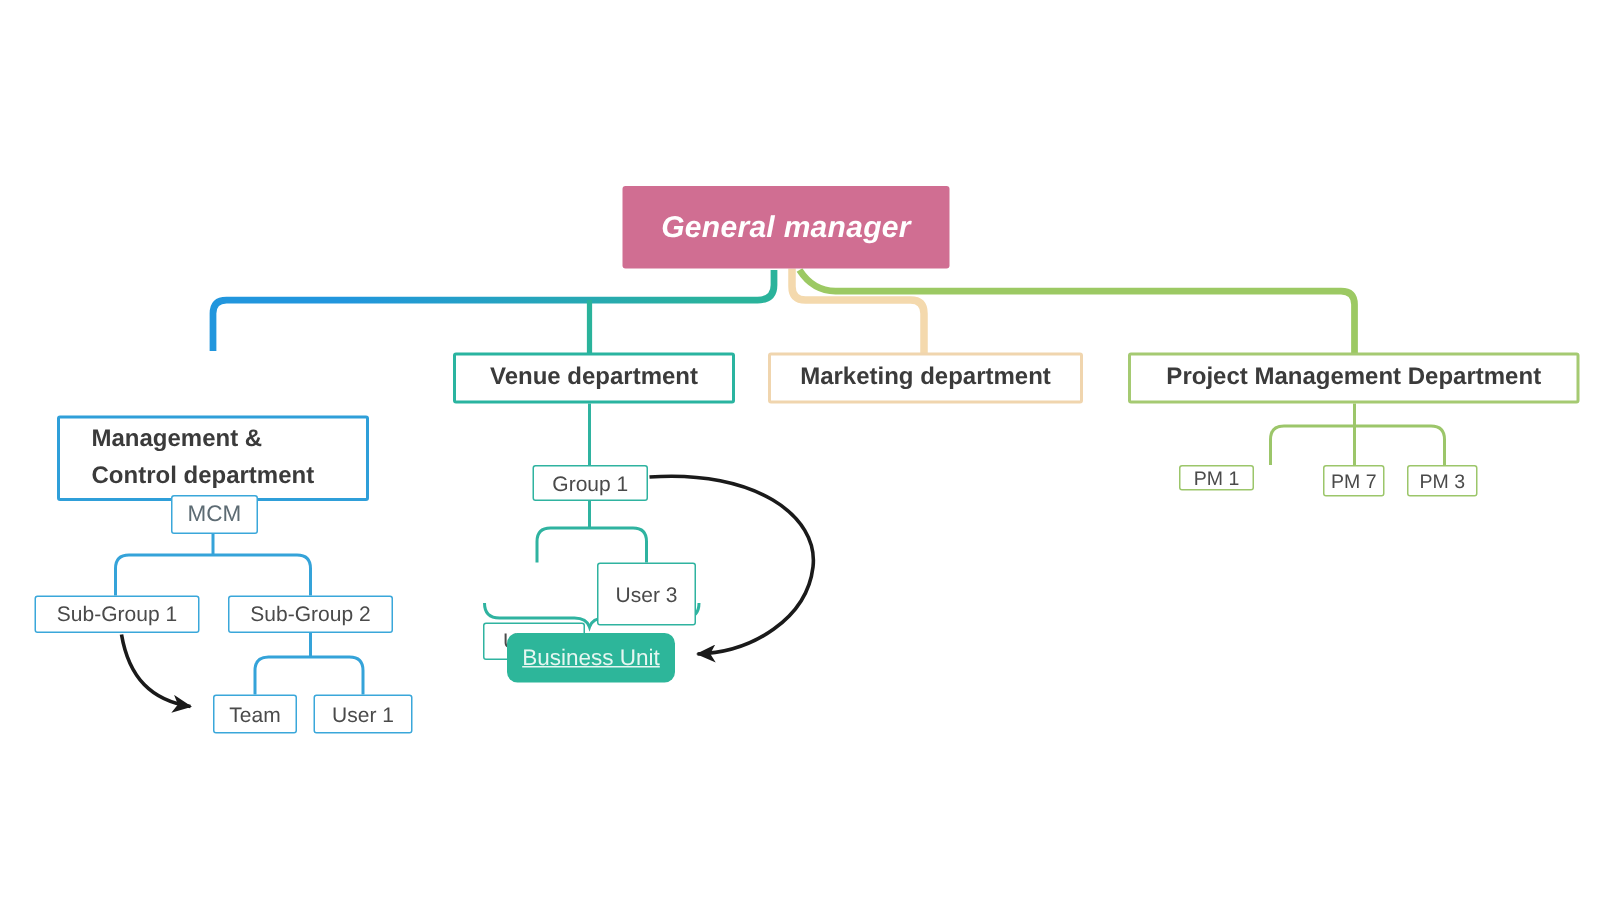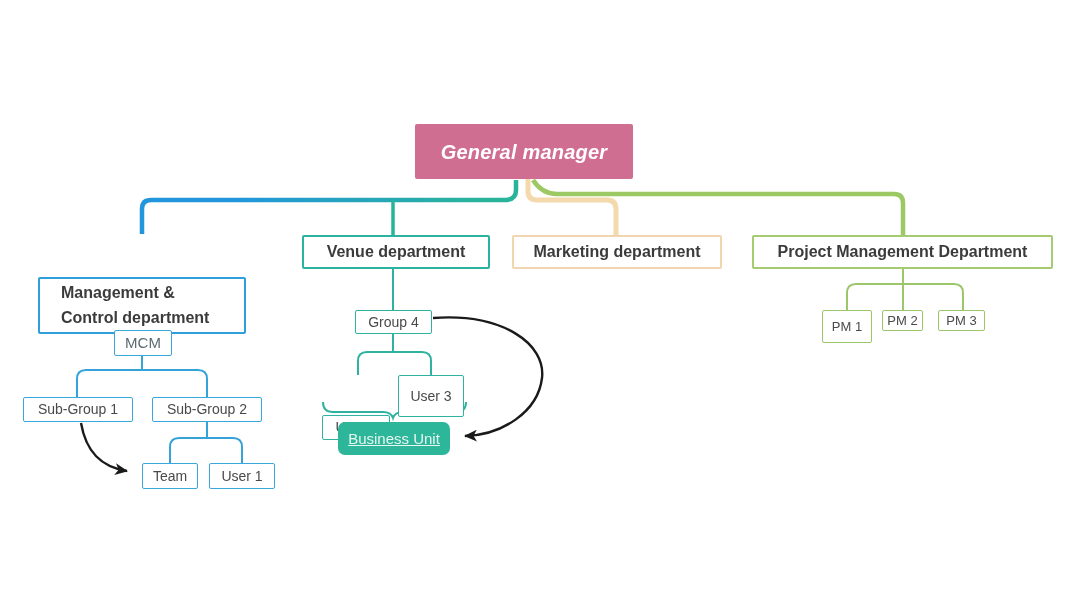--- a/index.html
+++ b/index.html
@@ -94,27 +94,27 @@
   <div class="node b-blue-lt mcm" style="left:114px;top:330px;width:58px;height:26px;">MCM</div>
 
   <div class="node b-blue-lt" style="left:23px;top:397px;width:110px;height:25px;">Sub-Group 1</div>
 
   <div class="node b-blue-lt" style="left:152px;top:397px;width:110px;height:25px;">Sub-Group 2</div>
 
   <div class="node b-blue-lt" style="left:142px;top:463px;width:56px;height:26px;">Team</div>
 
   <div class="node b-blue-lt" style="left:209px;top:463px;width:66px;height:26px;">User 1</div>
 
-  <div class="node b-teal-lt" style="left:355px;top:310px;width:77px;height:24px;">Group 4</div>
+  <div class="node b-teal-lt" style="left:355px;top:310px;width:77px;height:24px;">Group 1</div>
 
   <div class="node b-teal-lt" style="left:322px;top:375px;width:68px;height:25px;margin-top:40px;">User 2</div>
 
   <div class="node b-teal-lt" style="left:398px;top:375px;width:66px;height:42px;">User 3</div>
 
   <div class="node bu" style="left:338px;top:422px;width:112px;height:33px;text-decoration:underline;">Business Unit</div>
 
-  <div class="node b-green-lt small" style="left:822px;top:310px;width:50px;height:33px;">PM 1</div>
+  <div class="node b-green-lt small" style="left:786px;top:310px;width:50px;height:17px;">PM 1</div>
 
-  <div class="node b-green-lt small" style="left:882px;top:310px;width:41px;height:21px;">PM 2</div>
+  <div class="node b-green-lt small" style="left:882px;top:310px;width:41px;height:21px;">PM 7</div>
 
   <div class="node b-green-lt small" style="left:938px;top:310px;width:47px;height:21px;">PM 3</div>
 
 </div>
 
 </body></html>

